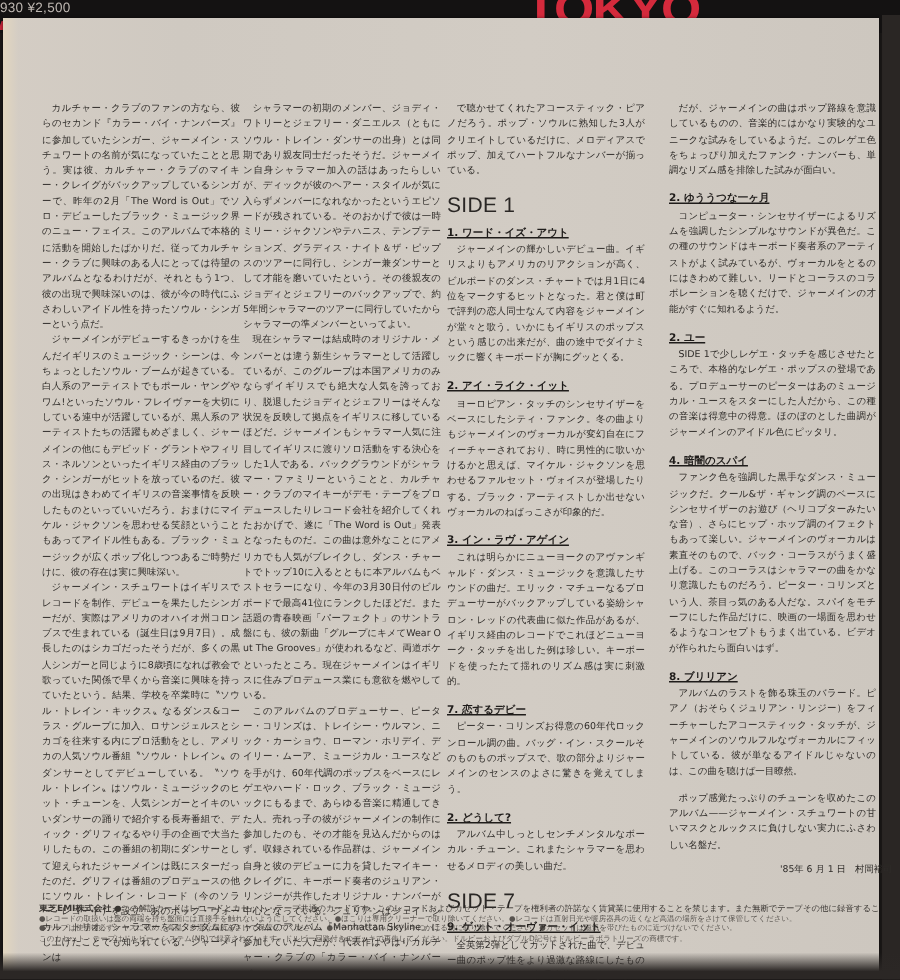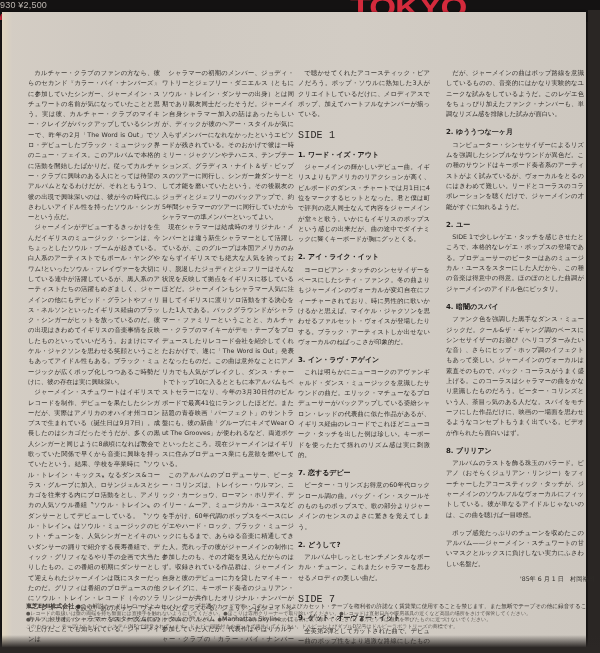--- a/index.html
+++ b/index.html
@@ -46,25 +46,25 @@
     font-family:"DejaVu Sans", sans-serif;
     font-size:6.3px; line-height:10.3px; color:#2e2b28;
     text-align:justify; word-break:break-all;
   }
   .col p { margin:0; text-indent:1em; }
   .col1 { left:28px; }
   .col2 { left:162px; }
   .col3 { left:298px; }
   .col4 { left:446px; width:138px; }
   .side {
-    font-family:Liberation Mono, monospace; font-size:10px; color:#2a2725;
+    font-family:Liberation Sans, sans-serif; font-size:14px; color:#2a2725;
     margin:12px 0 3px 0; letter-spacing:0.2px;
   }
   .track {
-    font-weight:bold; font-size:7px; color:#1f1c1a; margin:8px 0 2px 0;
+    font-weight:bold; font-size:7px; color:#1f1c1a; margin:8px 0 2px 0;text-decoration:underline;
   }
   .track:first-child { margin-top:0; }
   .date {
     position:absolute; left:520px; top:575px; font-size:6.2px; color:#2e2b28;
     white-space:nowrap;
   }
   .footer {
     position:absolute; left:26px; top:603px; width:560px;
     font-size:5px; line-height:6.5px; color:#3a3632;
   }

